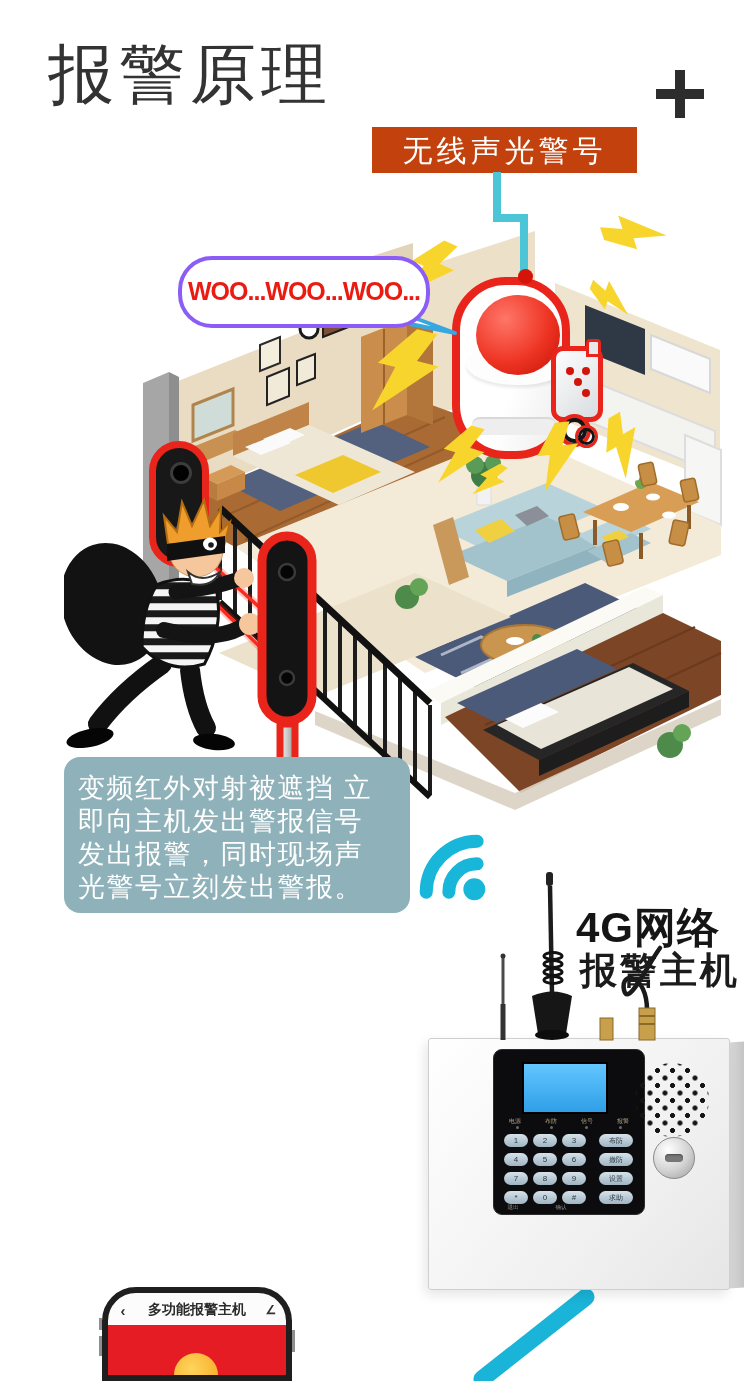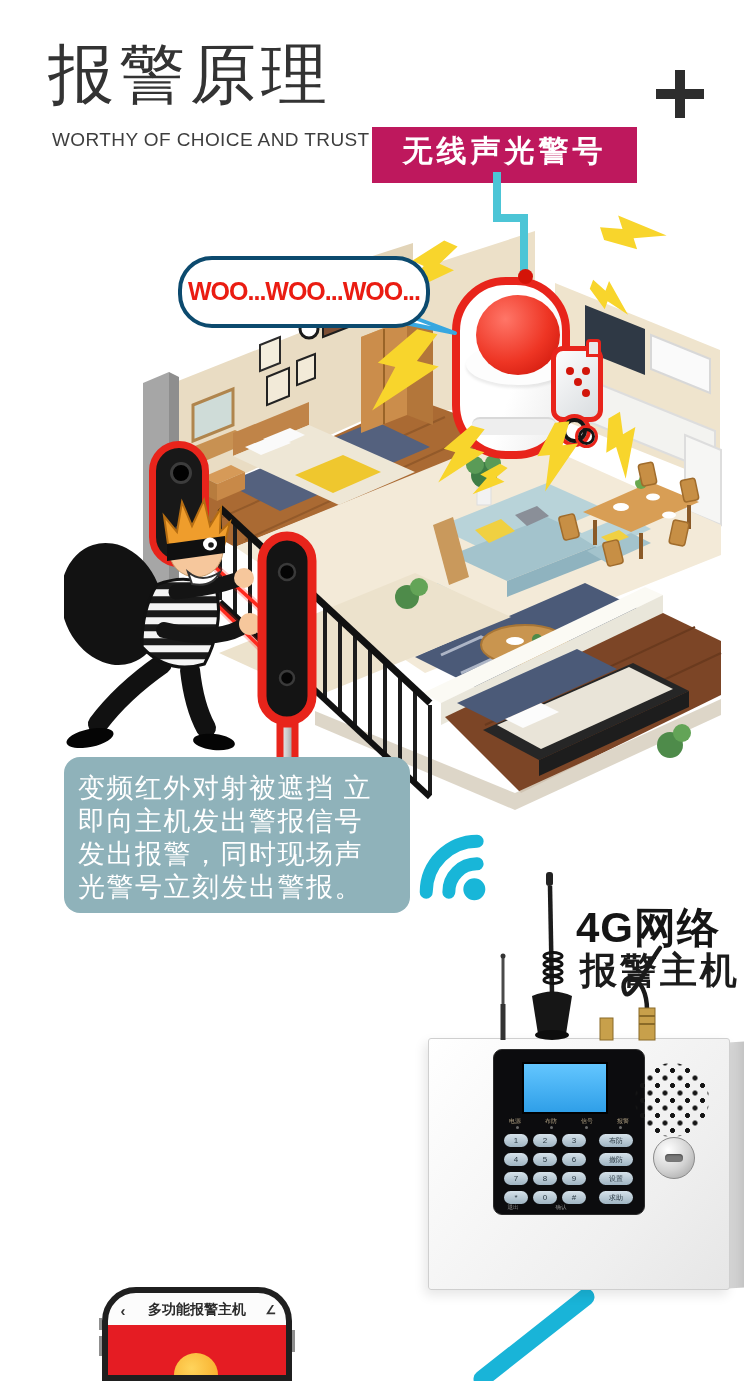--- a/index.html
+++ b/index.html
@@ -9,25 +9,25 @@
 
   
   .page-title{left:48px;top:30px;font-size:66px;letter-spacing:5px;color:#333;font-weight:500;}
   .page-sub{left:52px;top:129px;font-size:19px;color:#3e3e3e;font-weight:500;letter-spacing:.4px;}
   .plus{left:656px;top:70px;width:48px;height:48px;}
   .plus::before,.plus::after{content:"";position:absolute;background:#2d2d2d;}
   .plus::before{left:0;top:19px;width:48px;height:10px;}
   .plus::after{left:19px;top:0;width:10px;height:48px;}
 
   
-  .banner{left:372px;top:127px;width:265px;height:56px;background:#be185d;color:#fff;
-          font-size:30px;font-weight:700;letter-spacing:4px;text-align:center;line-height:47px;}
-
-  
-  .bubble{left:178px;top:256px;width:244px;height:64px;background:#fff;border:4px solid #0c4a6e;
+  .banner{left:372px;top:127px;width:265px;height:46px;background:#c2410c;color:#fff;
+          font-size:30px;font-weight:400;letter-spacing:4px;text-align:center;line-height:47px;}
+
+  
+  .bubble{left:178px;top:256px;width:244px;height:64px;background:#fff;border:4px solid #8b5cf6;
           border-radius:34px;color:#ea1c12;font-size:25px;font-weight:bold;letter-spacing:-1px;
           text-align:center;line-height:62px;z-index:30;}
 
   
   .infobox{left:64px;top:757px;width:346px;height:156px;background:#8fb2ba;border-radius:16px;
            color:#fff;font-size:27px;line-height:33px;letter-spacing:1.5px;padding:15px 14px;
            box-sizing:border-box;white-space:pre-line;z-index:40;}
 
   
   .siren{left:452px;top:277px;width:118px;height:182px;background:#fff;border:8px solid #e8241b;
@@ -102,21 +102,20 @@
   .phone-nub{background:#8f8f8f;z-index:21;}
 
   svg{display:block;}
 </style>
 </head>
 <body>
 
 <div id="canvas">
 
   <div class="abs page-title">报警原理</div>
-  <div class="abs page-sub">WORTHY OF CHOICE AND TRUST</div>
   <div class="abs plus"></div>
   <div class="abs banner">无线声光警号</div>
 
   <svg class="abs" style="left:488px;top:170px;z-index:23;" width="48" height="130">
     <polyline points="9,2 9,48 36,48 36,124" fill="none" stroke="#4cc5d6" stroke-width="8"></polyline>
   </svg>
 
   <svg class="abs" style="left:85px;top:225px;z-index:5;" width="640" height="585" viewBox="0 0 640 585">
 
     <polygon points="330,45 450,6 450,178 330,188" fill="#ece0c8"></polygon>

